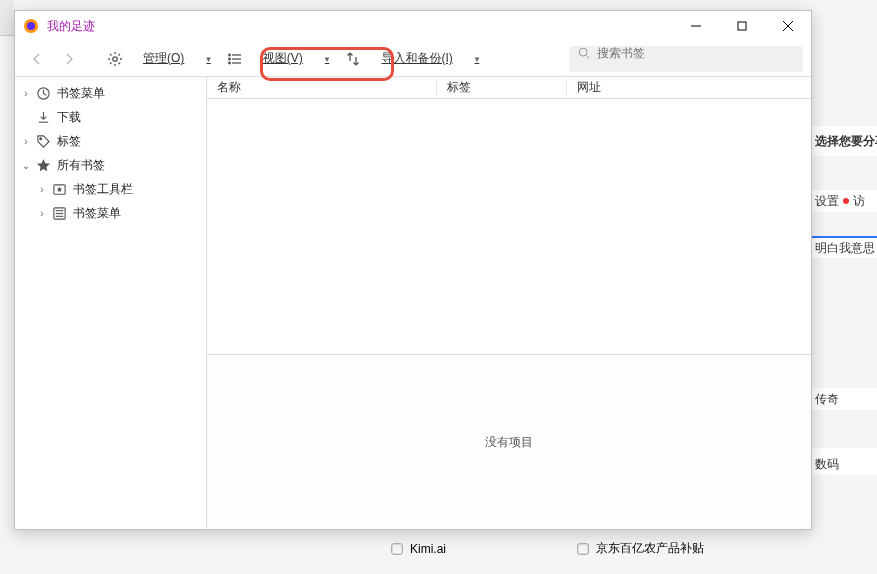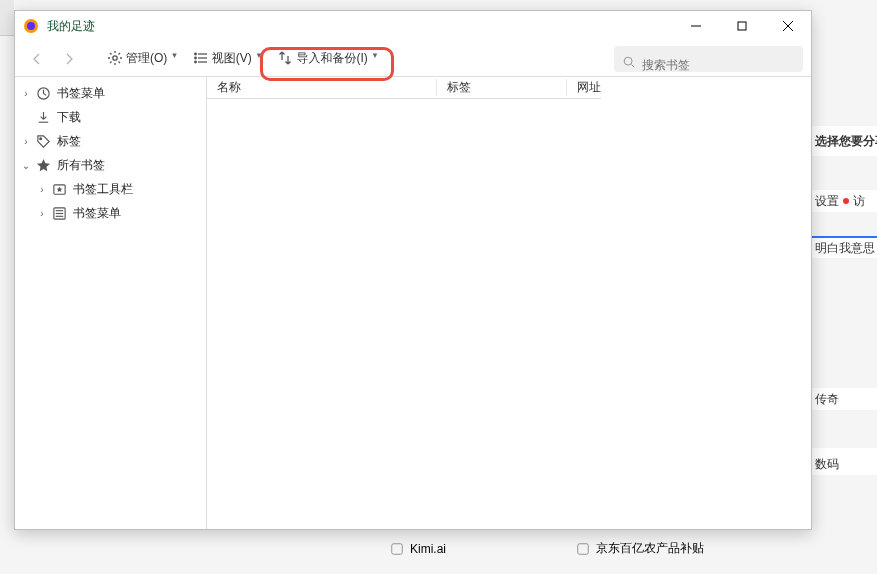--- a/index.html
+++ b/index.html
@@ -5,58 +5,58 @@
   * { box-sizing: border-box; margin: 0; padding: 0; font-family: "Segoe UI", "Microsoft YaHei", sans-serif; font-size: 12px; }
   body { width: 877px; height: 574px; background: #f5f5f5; position: relative; overflow: hidden; }
   
   .window {
     position: absolute; left: 14px; top: 10px; width: 798px; height: 520px;
     background: #fff; border: 1px solid #bfbfbf; box-shadow: 0 4px 16px rgba(0,0,0,0.2);
     display: flex; flex-direction: column;
   }
   .titlebar { height: 30px; display: flex; align-items: center; padding: 0 0 0 8px; }
   .titlebar .app-icon { width: 16px; height: 16px; margin-right: 8px; }
-  .titlebar .title { flex: 1; font-size: 12px; color: #14532d; }
+  .titlebar .title { flex: 1; font-size: 12px; color: #a21caf; }
   .win-controls { display: flex; height: 100%; }
   .win-btn { width: 46px; height: 30px; display: flex; align-items: center; justify-content: center; color: #000; }
   .win-btn svg { width: 10px; height: 10px; }
 
   .toolbar {
     height: 36px; display: flex; align-items: center; gap: 4px; padding: 0 8px;
     border-bottom: 1px solid #ddd;
   }
-  .tb-btn { display: flex; gap: 3px; padding: 4px 6px; border-radius: 4px; color: #333; cursor: pointer; }
+  .tb-btn { display: flex; align-items: center; gap: 20px; padding: 4px 6px; border-radius: 4px; color: #333; cursor: pointer; text-decoration: underline; }
   .tb-btn .chev { font-size: 9px; color: #666; margin-left: 2px; }
   .tb-sep { width: 10px; }
   .tb-icon { width: 16px; height: 16px; display: inline-flex; align-items: center; justify-content: center; }
   .tb-icon svg { width: 16px; height: 16px; stroke: #555; fill: none; stroke-width: 1.3; }
   .disabled { opacity: 0.45; }
 
   .highlight-box {
     position: absolute; left: 245px; top: 36px; width: 134px; height: 34px;
     border: 3px solid #e74c3c; border-radius: 10px; pointer-events: none;
   }
 
   .searchbox {
-    margin-left: auto; display: flex; align-items: flex-end; background: #f0f0f0;
-    border-radius: 4px; padding: 0 8px; height: 26px; width: 189px; color: #888;
+    margin-left: auto; display: flex; align-items: flex-start; background: #f0f0f0;
+    border-radius: 4px; padding: 0 8px; height: 26px; width: 234px; color: #888;
   }
   .searchbox svg { width: 14px; height: 14px; stroke: #888; fill: none; margin-right: 6px; }
   .searchbox input { border: none; background: transparent; outline: none; width: 100%; font-size: 12px; color: #333; }
 
   .body { flex: 1; display: flex; min-height: 0; }
   .sidebar { width: 192px; border-right: 1px solid #ddd; padding-top: 4px; background: #fff; overflow-y: auto; }
   .tree-row { display: flex; align-items: center; height: 24px; padding-right: 6px; cursor: pointer; }
   .tree-row.selected { background: #e2e2e2; }
   .tw { width: 14px; height: 14px; display: inline-flex; align-items: center; justify-content: center; font-size: 10px; color: #666; }
   .ticon { width: 16px; height: 16px; margin: 0 6px 0 2px; display: inline-flex; align-items: center; justify-content: center; }
   .ticon svg { width: 15px; height: 15px; stroke: #555; fill: none; stroke-width: 1.2; }
   .tlabel { font-size: 12px; color: #222; }
 
-  .main { flex: 1; display: flex; flex-direction: row; min-width: 0; }
+  .main { flex: 1; display: flex; flex-direction: column; min-width: 0; }
   .cols { height: 22px; display: flex; align-items: center; border-bottom: 1px solid #ddd; background: #fff; font-size: 12px; color: #333; }
   .col { padding-left: 10px; border-right: 1px solid #e7e7e7; }
   .col.name { width: 230px; }
   .col.tag  { width: 130px; }
   .col.url  { flex: 1; border-right: none; }
 
   .listarea { flex: 1; background: #fff; }
   .detail { height: 175px; border-top: 1px solid #ddd; background: #fdfdfd; display: flex; align-items: center; justify-content: center; color: #555; font-size: 12px; }
 
   
@@ -275,17 +275,20 @@
 
     </div>
 
     <div class="main">
       <div class="cols">
         <div class="col name">名称</div>
         <div class="col tag">标签</div>
         <div class="col url">网址</div>
       </div>
       <div class="listarea"></div>
+      <div class="detail">
+        <span>没有项目</span>
+      </div>
     </div>
   </div>
 
   <div class="highlight-box"></div>
 </div>
 
 </body></html>

